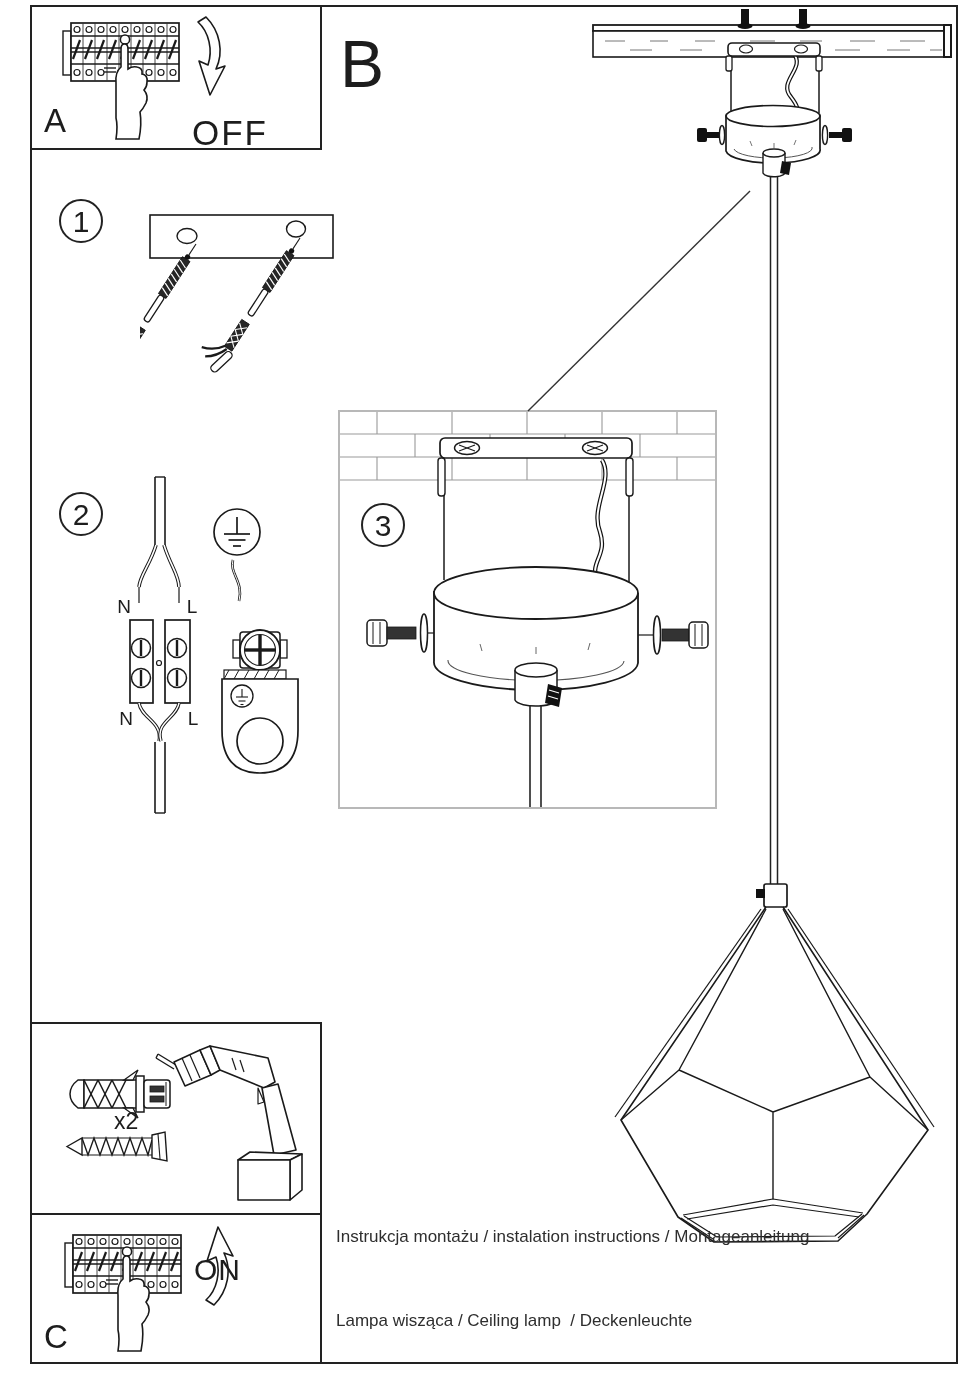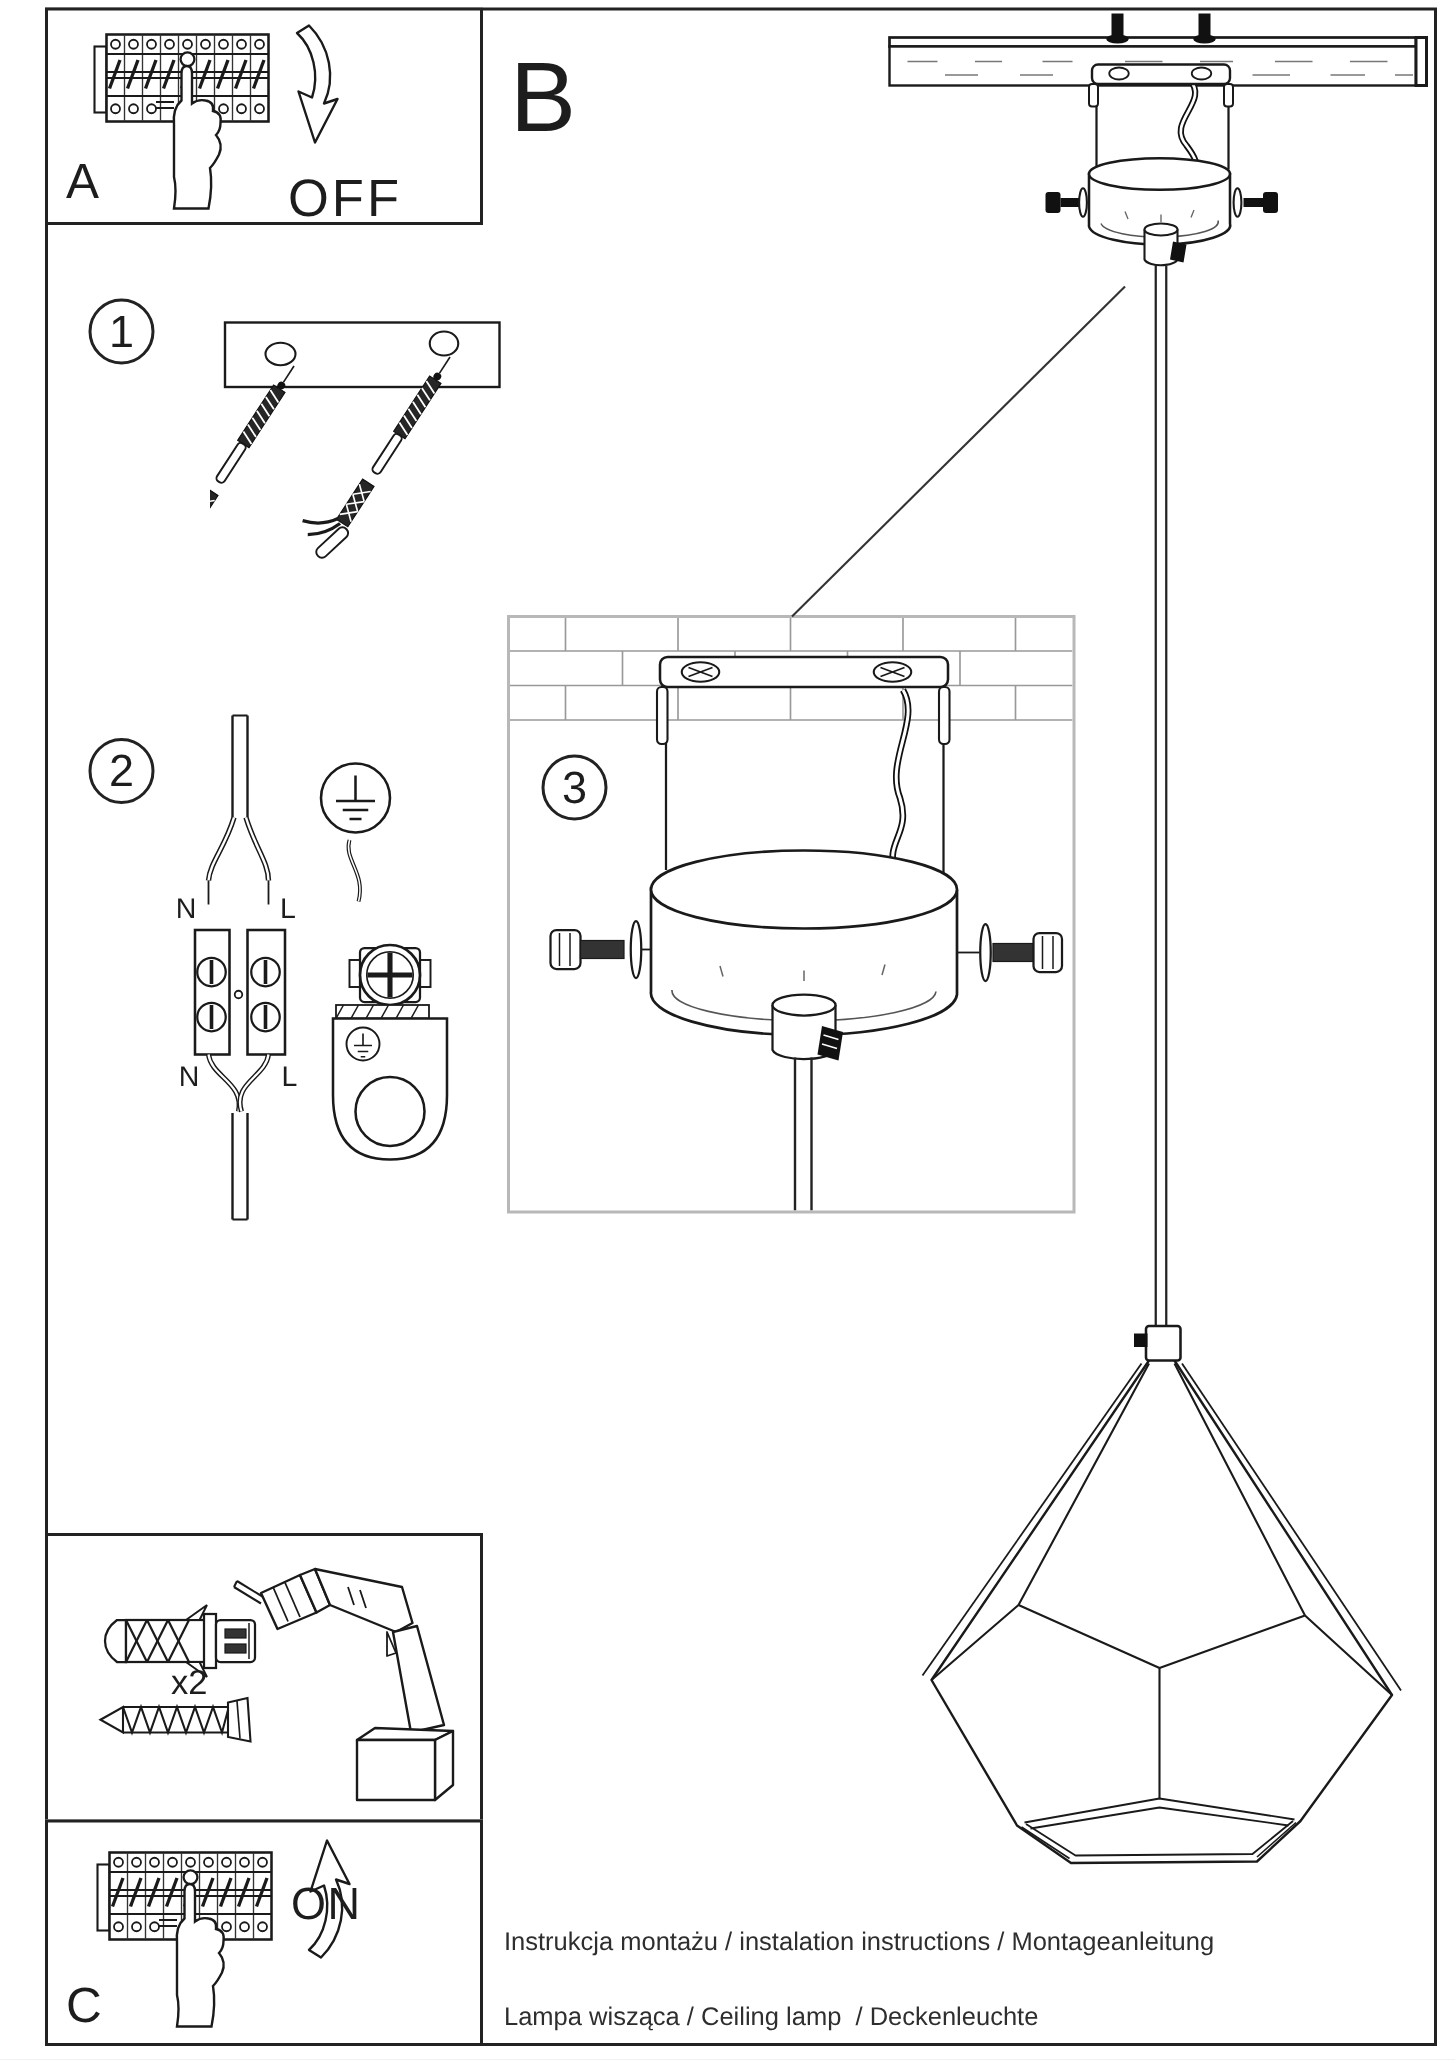--- a/index.html
+++ b/index.html
@@ -414,16 +414,16 @@
   <div class="circle-num" style="left:59px;top:492px;">2</div>
   <div class="circle-num" style="left:361px;top:503px;">3</div>
 
   <div class="wire-lbl" style="left:112px;top:596px;">N</div>
   <div class="wire-lbl" style="left:180px;top:596px;">L</div>
   <div class="wire-lbl" style="left:114px;top:708px;">N</div>
   <div class="wire-lbl" style="left:181px;top:708px;">L</div>
 
   <div class="lbl" style="left:114px;top:1108px;font-size:23px;text-align:right;">x2</div>
 
-  <div class="footer-line" style="left:336px;top:1285px;">Instrukcja montażu / instalation instructions / Montageanleitung</div>
-  <div class="footer-line" style="left:336px;top:1311px;margin-top:24px;">Lampa wisząca / Ceiling lamp  / Deckenleuchte</div>
+  <div class="footer-line" style="left:336px;top:1227px;">Instrukcja montażu / instalation instructions / Montageanleitung</div>
+  <div class="footer-line" style="left:336px;top:1311px;">Lampa wisząca / Ceiling lamp  / Deckenleuchte</div>
 
 </div>
 
 </body></html>

